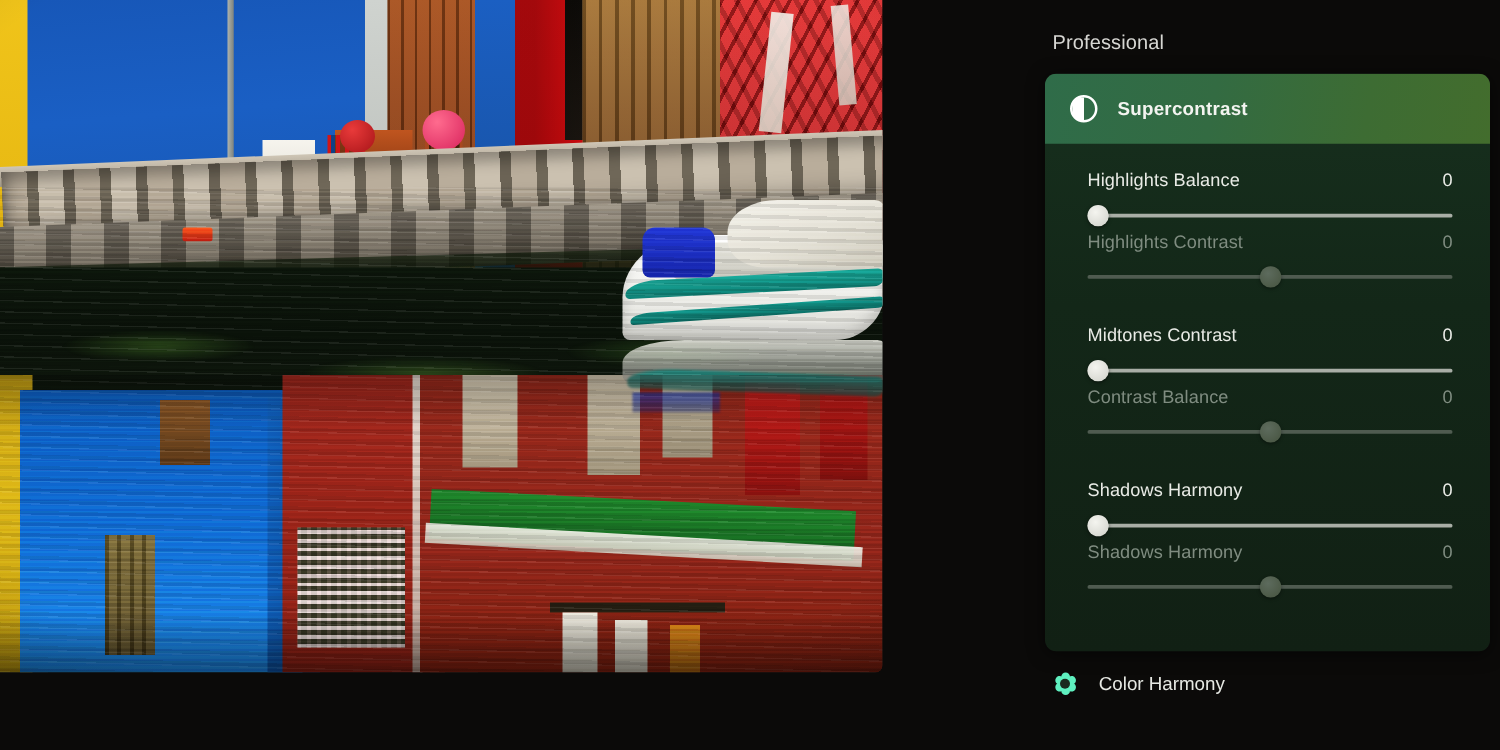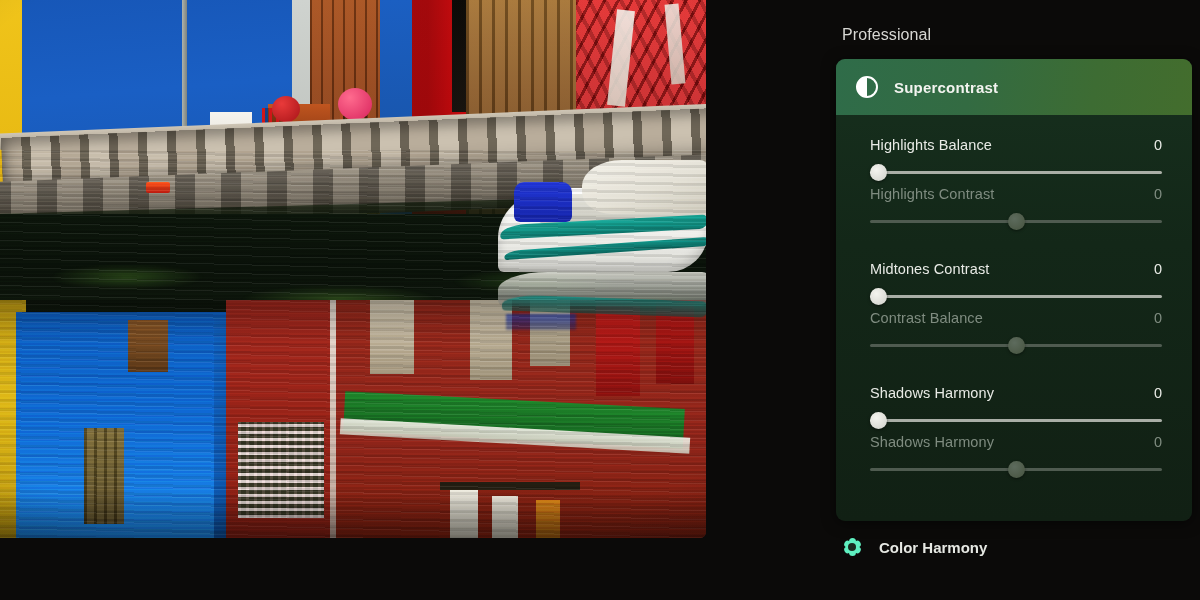--- a/index.html
+++ b/index.html
@@ -476,21 +476,20 @@
     background: radial-gradient(circle at 38% 34%, #5d6b5d, #46533f);
     box-shadow: 0 1px 3px rgba(0,0,0,.45);
   }
   .group-gap { height: 26px; }
 
   .footer-item {
     position: absolute;
     left: 6px; top: 537px;
     display: flex;
     align-items: center;
-    font-weight: bold;
   }
   .flower-icon {
     position: relative;
     width: 20px; height: 20px;
     flex: 0 0 auto;
   }
   .flower-icon span {
     position: absolute;
     left: 50%; top: 50%;
     width: 7px; height: 18px;

